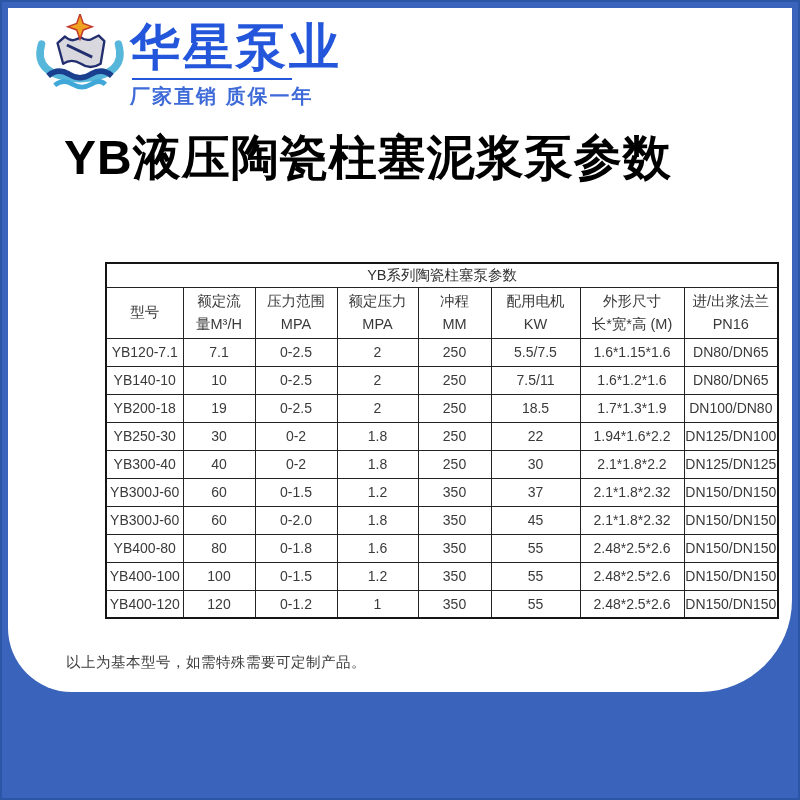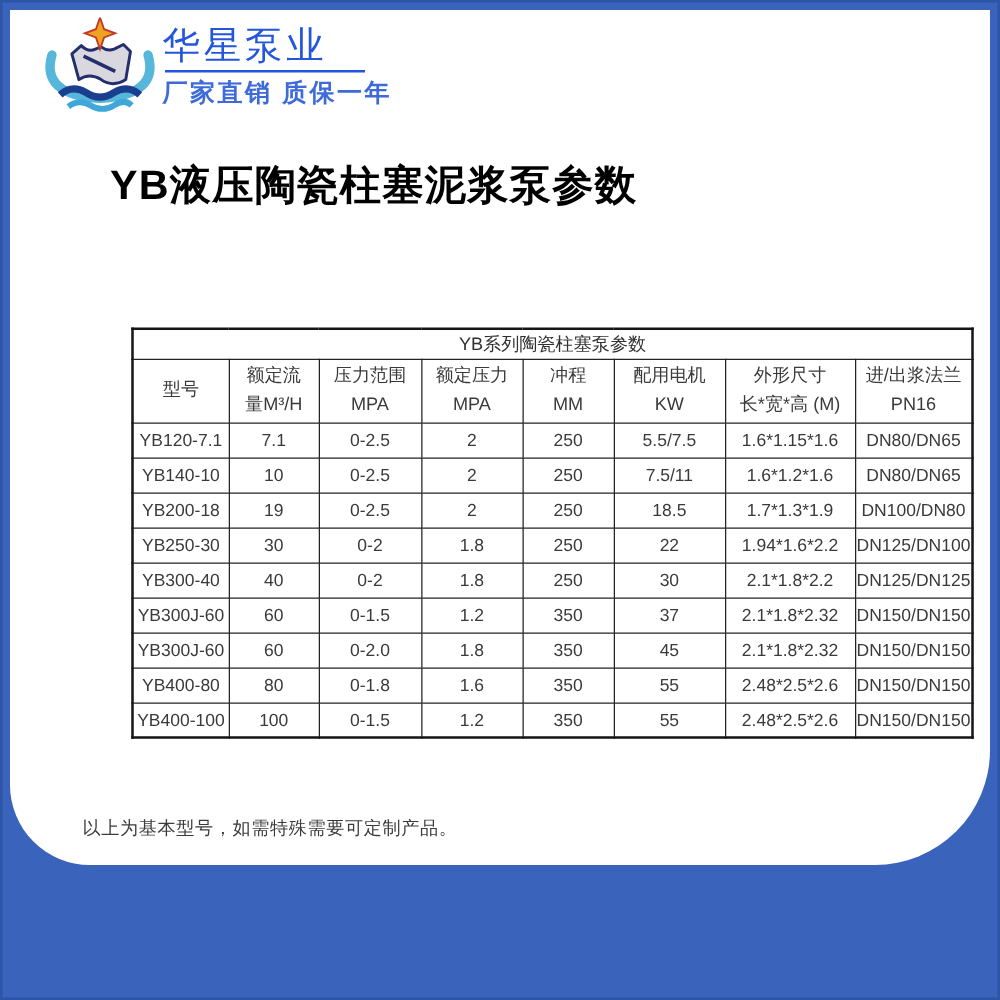--- a/index.html
+++ b/index.html
@@ -19,33 +19,32 @@
   .card {
     position:absolute; left:8px; top:8px;
     width:784px; height:684px;
     background:#ffffff;
     border-radius:0 0 92px 64px;
   }
   
   .logo { position:absolute; left:20px; top:6px; width:104px; height:90px; }
   .brand { position:absolute; left:122px; top:12px; }
   .brand-name {
-    font-size:30px; font-weight:400; color:#2356DB;
+    font-size:50px; font-weight:700; color:#2356DB;
     letter-spacing:3px; line-height:1.1;
   }
   .brand-rule { width:160px; height:2px; background:#2356DB; margin:3px 0 3px 2px; }
   .brand-tagline {
     font-size:20px; color:#3E6BD8; letter-spacing:2px; font-weight:700;
   }
   
   .page-title {
     position:absolute; left:56px; top:118px;
-    font-size:33px; font-weight:800; color:#000;
+    font-size:48px; font-weight:800; color:#000;
     letter-spacing:1px;
-    margin-left:24px;
   }
   
   .table-wrap { position:absolute; left:57px; top:254px;margin-left:40px; }
   table.spec {
     border-collapse:collapse; table-layout:fixed;
     width:672px;
     border:2px solid #151515;
     color:#3a3a3a;
   }
   table.spec th, table.spec td {
@@ -226,19 +225,29 @@
           <tr>
             <td>YB400-100</td>
             <td>100</td>
             <td>0-1.5</td>
             <td>1.2</td>
             <td>350</td>
             <td>55</td>
             <td>2.48*2.5*2.6</td>
             <td>DN150/DN150</td>
           </tr>
+          <tr>
+            <td>YB400-120</td>
+            <td>120</td>
+            <td>0-1.2</td>
+            <td>1</td>
+            <td>350</td>
+            <td>55</td>
+            <td>2.48*2.5*2.6</td>
+            <td>DN150/DN150</td>
+          </tr>
         </tbody>
     </table>
   </div>
 
   <div class="footnote">以上为基本型号，如需特殊需要可定制产品。</div>
 
 </div>
 
 </body></html>

